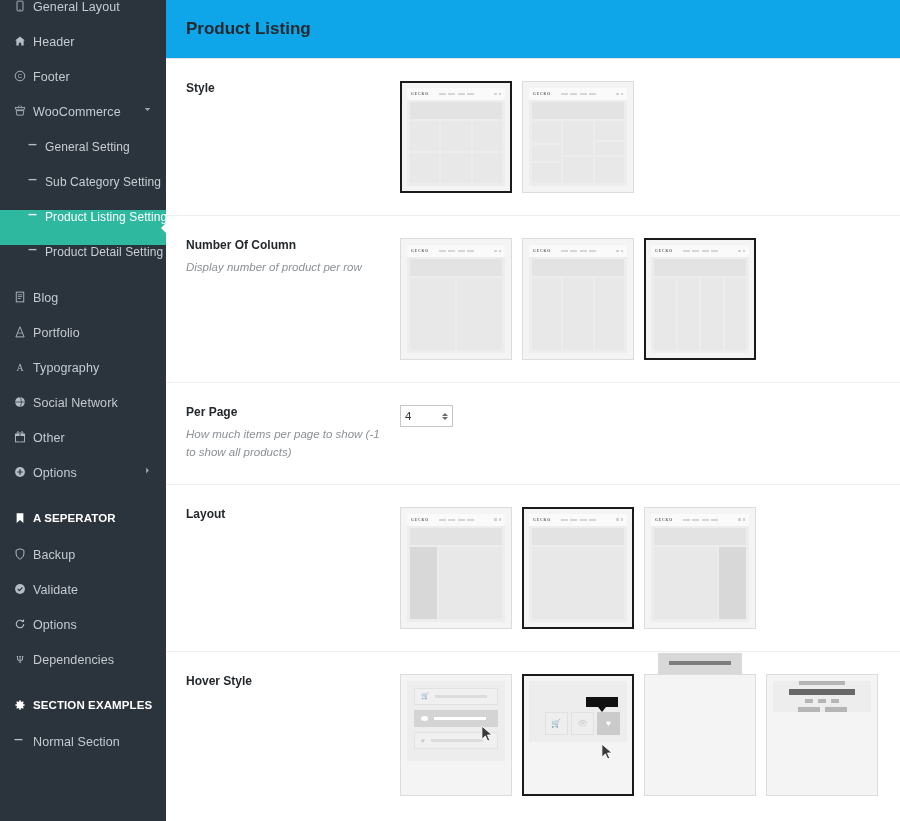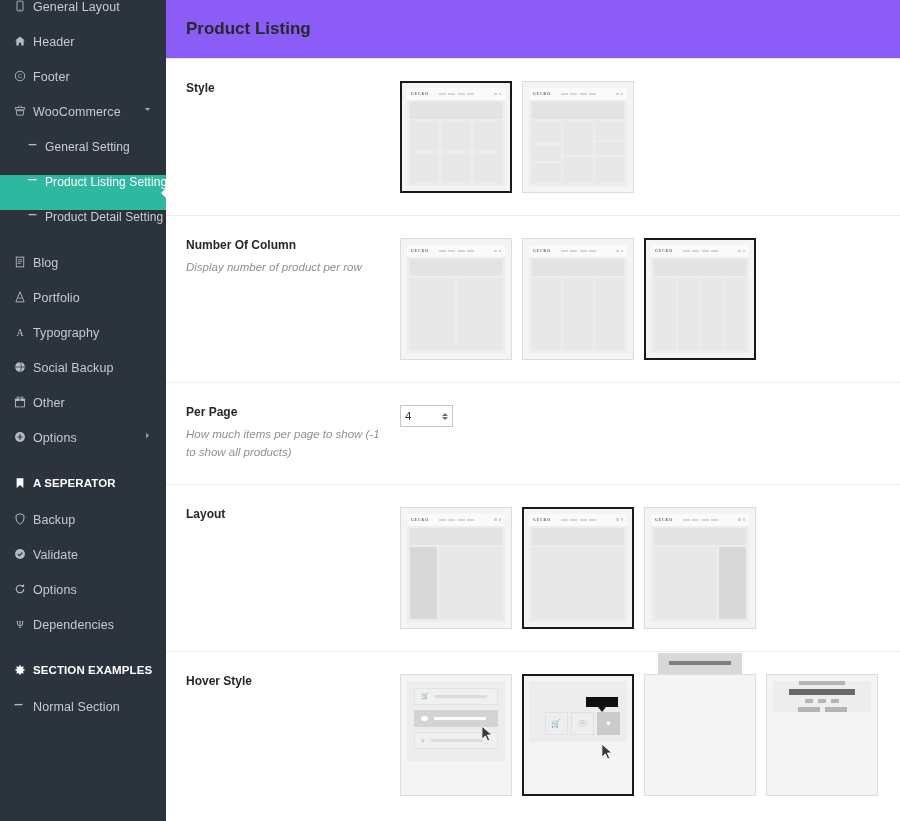--- a/index.html
+++ b/index.html
@@ -47,21 +47,21 @@
   .nav-item.heading {
     color: #ffffff; font-weight: bold; font-size: 11.5px;
     letter-spacing: .6px; height: 36px;
   }
   .nav-item.heading .ico { color: #ffffff; }
   .nav-spacer { height: 11px; }
 
   
   .main { flex: 1; height: 821px; overflow: hidden; background: #fff; }
   .page-header {
-    height: 59px; background: #8b5cf6;
+    height: 59px; background: #0ea5e9;
     border-bottom: 1px solid #e3e5e7;
     display: flex; align-items: center; padding-left: 20px;
   }
   .page-title { font-size: 17px; font-weight: bold; color: #24292e; }
 
   .field-row {
     display: flex; padding: 22px 20px 22px 20px;
     border-bottom: 1px solid #eceeef;
   }
   .field-row:last-child { border-bottom: none; }
@@ -217,26 +217,34 @@
           </svg></span>
       </div>
       <div class="nav-item sub">
         <span class="ico">
           <svg width="9" height="9" viewBox="0 0 16 16" fill="currentColor">
             <rect x="1" y="7" width="14" height="2.4"></rect>
           </svg>
         </span>
         <span class="lbl">General Setting</span>
       </div>
-      <div class="nav-item sub active">
+      <div class="nav-item sub">
         <span class="ico">
           <svg width="9" height="9" viewBox="0 0 16 16" fill="currentColor">
             <rect x="1" y="7" width="14" height="2.4"></rect>
           </svg>
         </span>
+        <span class="lbl">Sub Category Setting</span>
+      </div>
+      <div class="nav-item sub active">
+        <span class="ico">
+          <svg width="9" height="9" viewBox="0 0 16 16" fill="currentColor">
+            <rect x="1" y="7" width="14" height="2.4"></rect>
+          </svg>
+        </span>
         <span class="lbl">Product Listing Setting</span>
         <span class="pointer"></span>
       </div>
       <div class="nav-item sub">
         <span class="ico">
           <svg width="9" height="9" viewBox="0 0 16 16" fill="currentColor">
             <rect x="1" y="7" width="14" height="2.4"></rect>
           </svg>
         </span>
         <span class="lbl">Product Detail Setting</span>
@@ -268,21 +276,21 @@
         </span>
         <span class="lbl">Typography</span>
       </div>
       <div class="nav-item">
         <span class="ico">
           <svg width="12" height="12" viewBox="0 0 16 16" fill="currentColor">
             <circle cx="8" cy="8" r="6.5"></circle>
             <path d="M8 1.5c2.5 2.6 2.5 10.4 0 13M1.5 8h13" stroke="#2b333c" stroke-width="1" fill="none"></path>
           </svg>
         </span>
-        <span class="lbl">Social Backup</span>
+        <span class="lbl">Social Network</span>
       </div>
       <div class="nav-item">
         <span class="ico">
           <svg width="12" height="12" viewBox="0 0 16 16" fill="currentColor">
             <rect x="2" y="6" width="12" height="8.5" fill="none" stroke="currentColor" stroke-width="1.2"></rect>
             <rect x="1.2" y="3.6" width="13.6" height="2.8"></rect>
             <path d="M8 3.6V14.5" stroke="#2b333c" stroke-width="1.1"></path>
             <circle cx="5.4" cy="2.4" r="1.5" fill="none" stroke="currentColor" stroke-width="1.1"></circle>
             <circle cx="10.6" cy="2.4" r="1.5" fill="none" stroke="currentColor" stroke-width="1.1"></circle>
           </svg>

